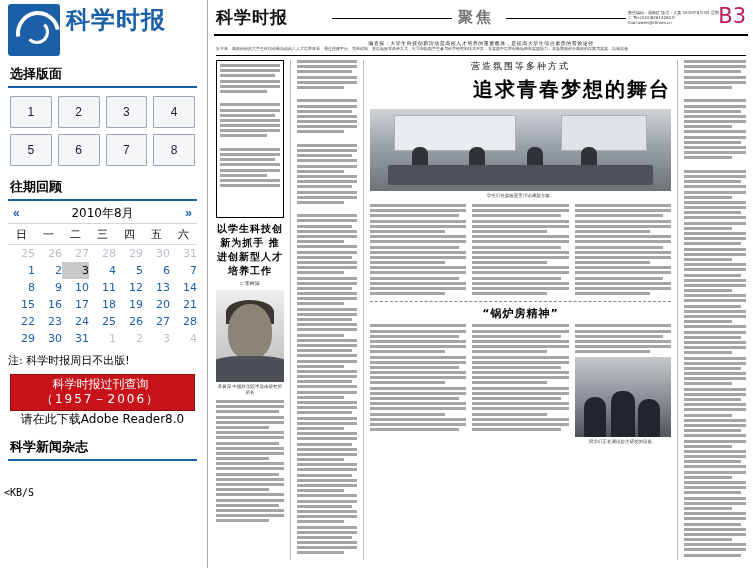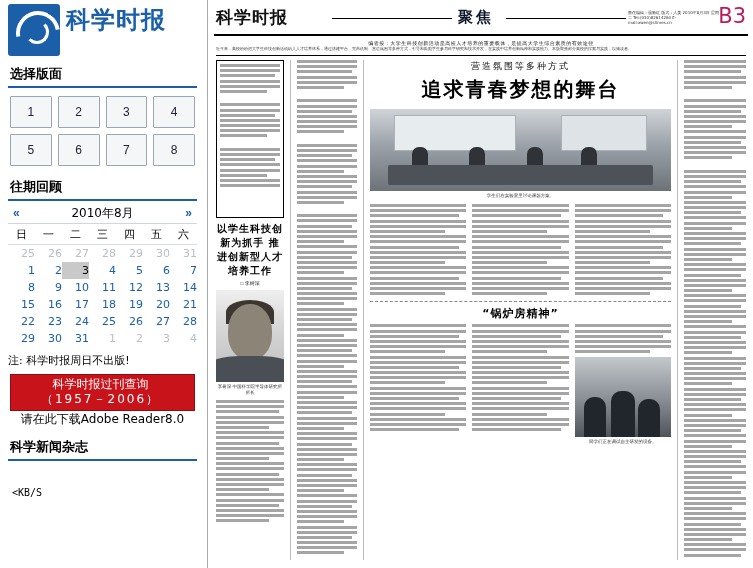--- a/index.html
+++ b/index.html
@@ -216,21 +216,21 @@
     background: #8a8275;
   }
   .mag-cover .mag-photo {
     position: absolute;
     left: 4px; top: 44px;
     width: 120px; height: 44px;
     background: linear-gradient(160deg, #6f7a85 0%, #2f3a44 60%, #1d242b 100%);
   }
   .kbs-tag {
     position: absolute;
-    left: 12px; top: 487px;
+    left: 4px; top: 487px;
     font-size: 10px;
     font-family: "DejaVu Sans Mono", monospace;
     color: #000;
     background: #ffffff;
   }
 
   
   #paper {
     position: absolute;
     left: 207px; top: 0;
@@ -260,21 +260,21 @@
     left: 118px; top: 14px;
     width: 120px; height: 1px;
     background: #000;
   }
   .paper-section {
     position: absolute;
     left: 244px; top: 4px;
     font-family: "DejaVu Sans", sans-serif;
     font-size: 15px;
     font-weight: bold;
-    color: #0f172a;
+    color: #737373;
     letter-spacing: 3px;
   }
   .paper-rule-r {
     position: absolute;
     left: 292px; top: 14px;
     width: 120px; height: 1px;
     background: #000;
   }
   .paper-meta {
     position: absolute;
@@ -400,21 +400,21 @@
   }
 
   .feature-kicker {
     text-align: center;
     font-family: "DejaVu Sans", sans-serif;
     font-size: 9px;
     color: #111;
     letter-spacing: 2px;
   }
   .feature-title {
-    text-align: center;
+    text-align: right;
     font-family: "DejaVu Sans", sans-serif;
     font-size: 20px;
     font-weight: bold;
     color: #000;
     letter-spacing: 2px;
     margin-top: 3px;
   }
   .photo-main {
     margin-top: 6px;
     width: 100%;

